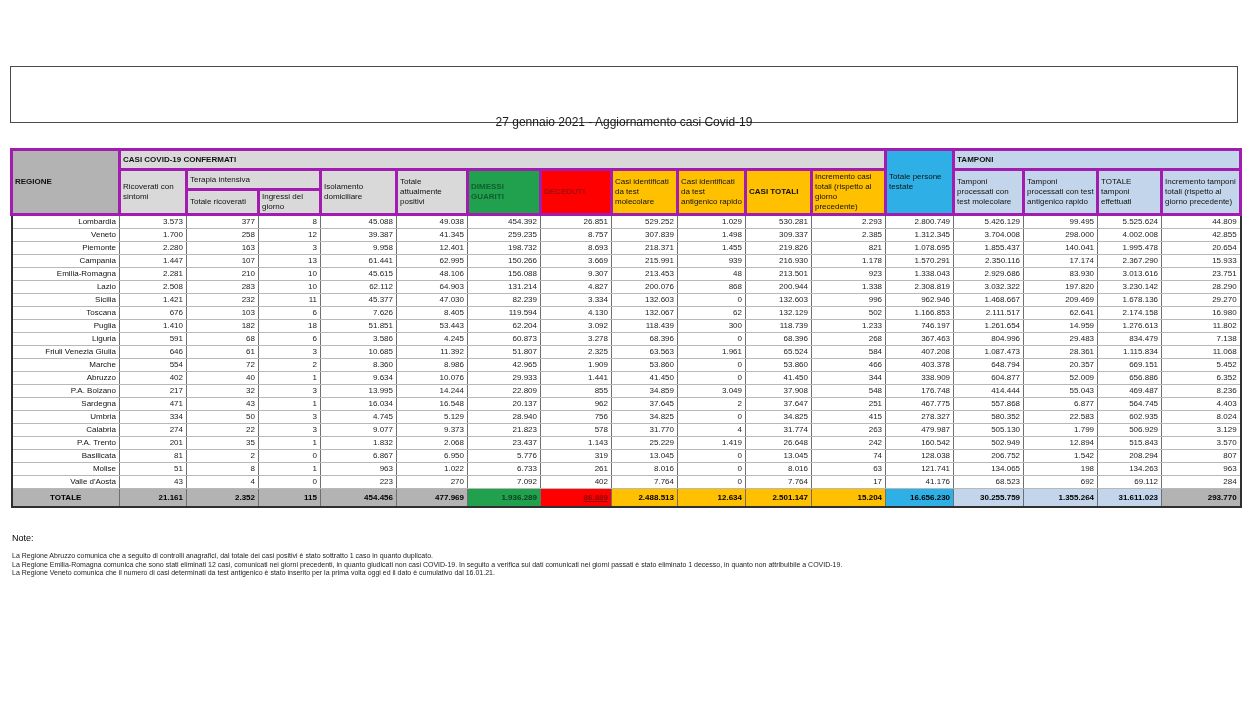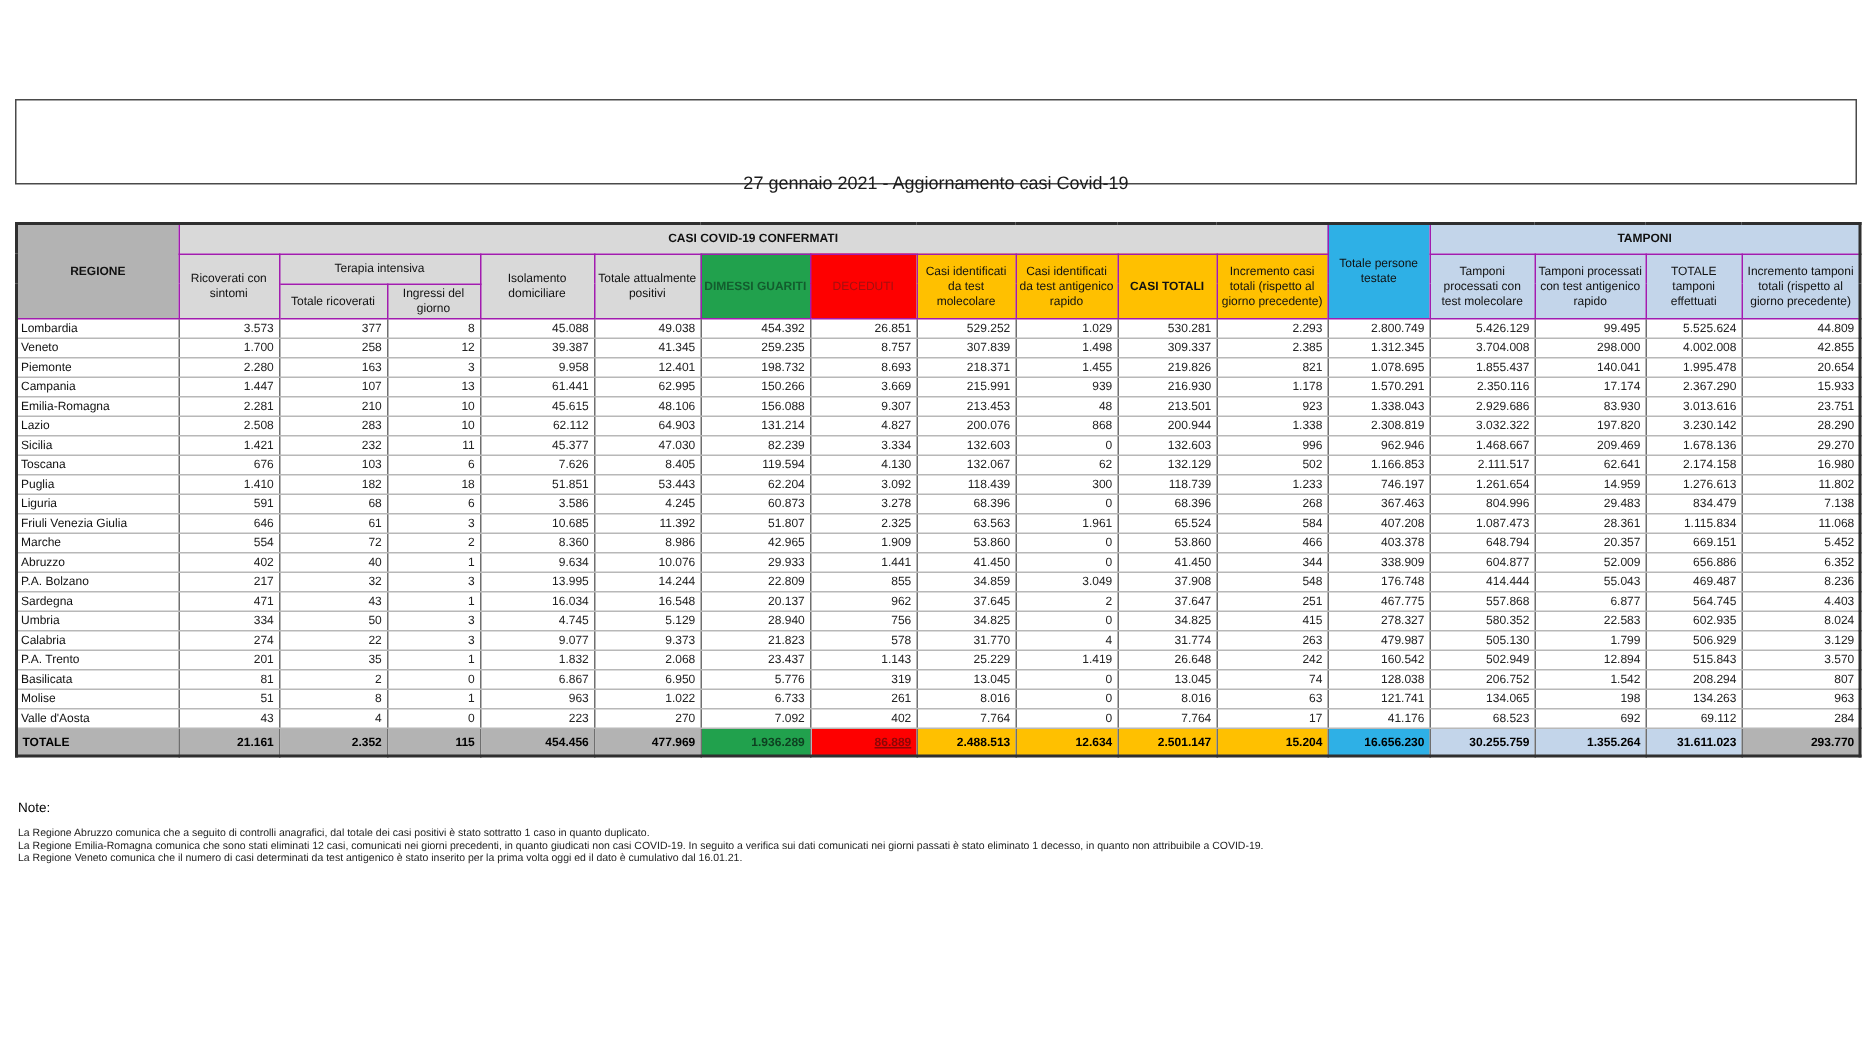--- a/index.html
+++ b/index.html
@@ -20,42 +20,42 @@
     text-align:center;
   }
   .title-line{font-size:12px;color:#1c1c1c;margin-top:48px;}
   .table-wrap{position:absolute;left:10px;top:148px;}
   table{
     border-collapse:collapse;table-layout:fixed;width:1229px;
     font-size:8px;
   }
   table{border:2px solid #2f2f2f;}
   th{
-    border:1px solid #a21caf;
-    font-weight:normal;text-align:center;vertical-align:middle;
+    border:3px solid #a21caf;
+    font-weight:normal;text-align:left;vertical-align:middle;
     padding:1px 2px;line-height:1.25;color:#111;
   }
   td{
     border-left:1px solid #6f6f6f;border-right:1px solid #6f6f6f;
     border-top:1px solid #b8b8b8;border-bottom:1px solid #b8b8b8;
     padding:0 3px;height:12px;line-height:12px;
     white-space:nowrap;overflow:hidden;
   }
   td.num{text-align:right;color:#222;}
-  td.region{text-align:left;color:#111;padding-left:2px;}
+  td.region{text-align:right;color:#111;padding-left:2px;}
   .bg-graydark{background:var(--gray-dark);}
   .bg-graylight{background:var(--gray-light);}
   .bg-green{background:var(--green);}
   .bg-red{background:var(--red);}
   .bg-yellow{background:var(--yellow);}
   .bg-cyan{background:var(--cyan);}
   .bg-lblue{background:var(--lblue);}
   th.bold{font-weight:bold;}
   th.green-txt{color:#135c2e;font-weight:bold;}
-  th.red-txt{color:#a40f0f;font-weight:normal;}
+  th.red-txt{color:#a40f0f;font-weight:bold;}
   tr.total-row td{
     font-weight:bold;height:17px;line-height:17px;
     border-top:1.5px solid #2f2f2f;font-size:8px;color:#000;
   }
   tr.total-row td.green-cell{color:#0e3f20;}
   tr.total-row td.red-cell{color:#8c0606;text-decoration:underline;}
   .h-group{height:20px;}
   .h-terapia{height:20px;}
   .notes{position:absolute;left:12px;top:533px;right:14px;}
   .notes-title{font-size:9px;color:#000;margin-bottom:9px;}
@@ -511,21 +511,21 @@
           <td class="num">0</td>
           <td class="num">7.764</td>
           <td class="num">17</td>
           <td class="num">41.176</td>
           <td class="num">68.523</td>
           <td class="num">692</td>
           <td class="num">69.112</td>
           <td class="num">284</td>
         </tr>
         <tr class="total-row">
-          <td class="bg-graydark" style="">TOTALE</td>
+          <td class="bg-graydark" style="text-align: center;">TOTALE</td>
           <td class="num bg-graydark">21.161</td>
           <td class="num bg-graydark">2.352</td>
           <td class="num bg-graydark">115</td>
           <td class="num bg-graydark">454.456</td>
           <td class="num bg-graydark">477.969</td>
           <td class="num bg-green green-cell">1.936.289</td>
           <td class="num bg-red red-cell">86.889</td>
           <td class="num bg-yellow">2.488.513</td>
           <td class="num bg-yellow">12.634</td>
           <td class="num bg-yellow">2.501.147</td>

